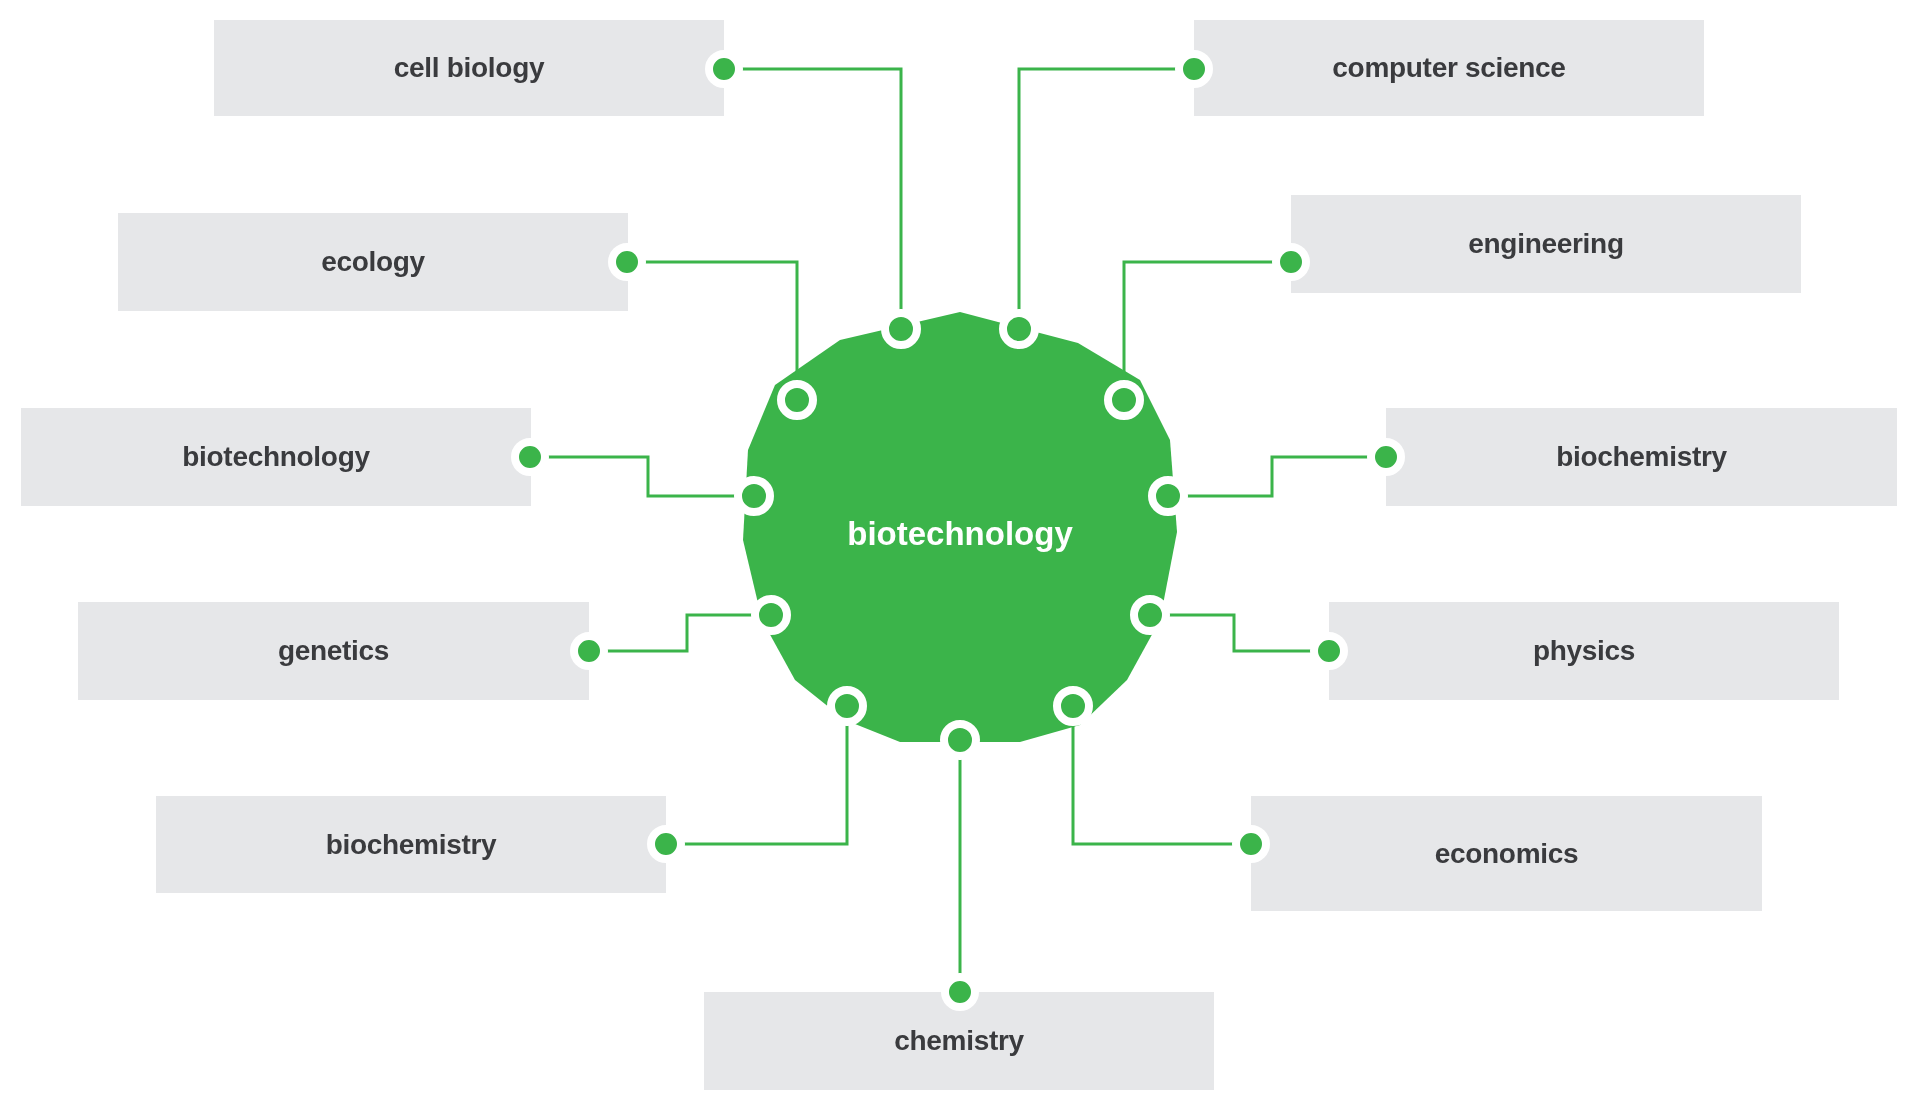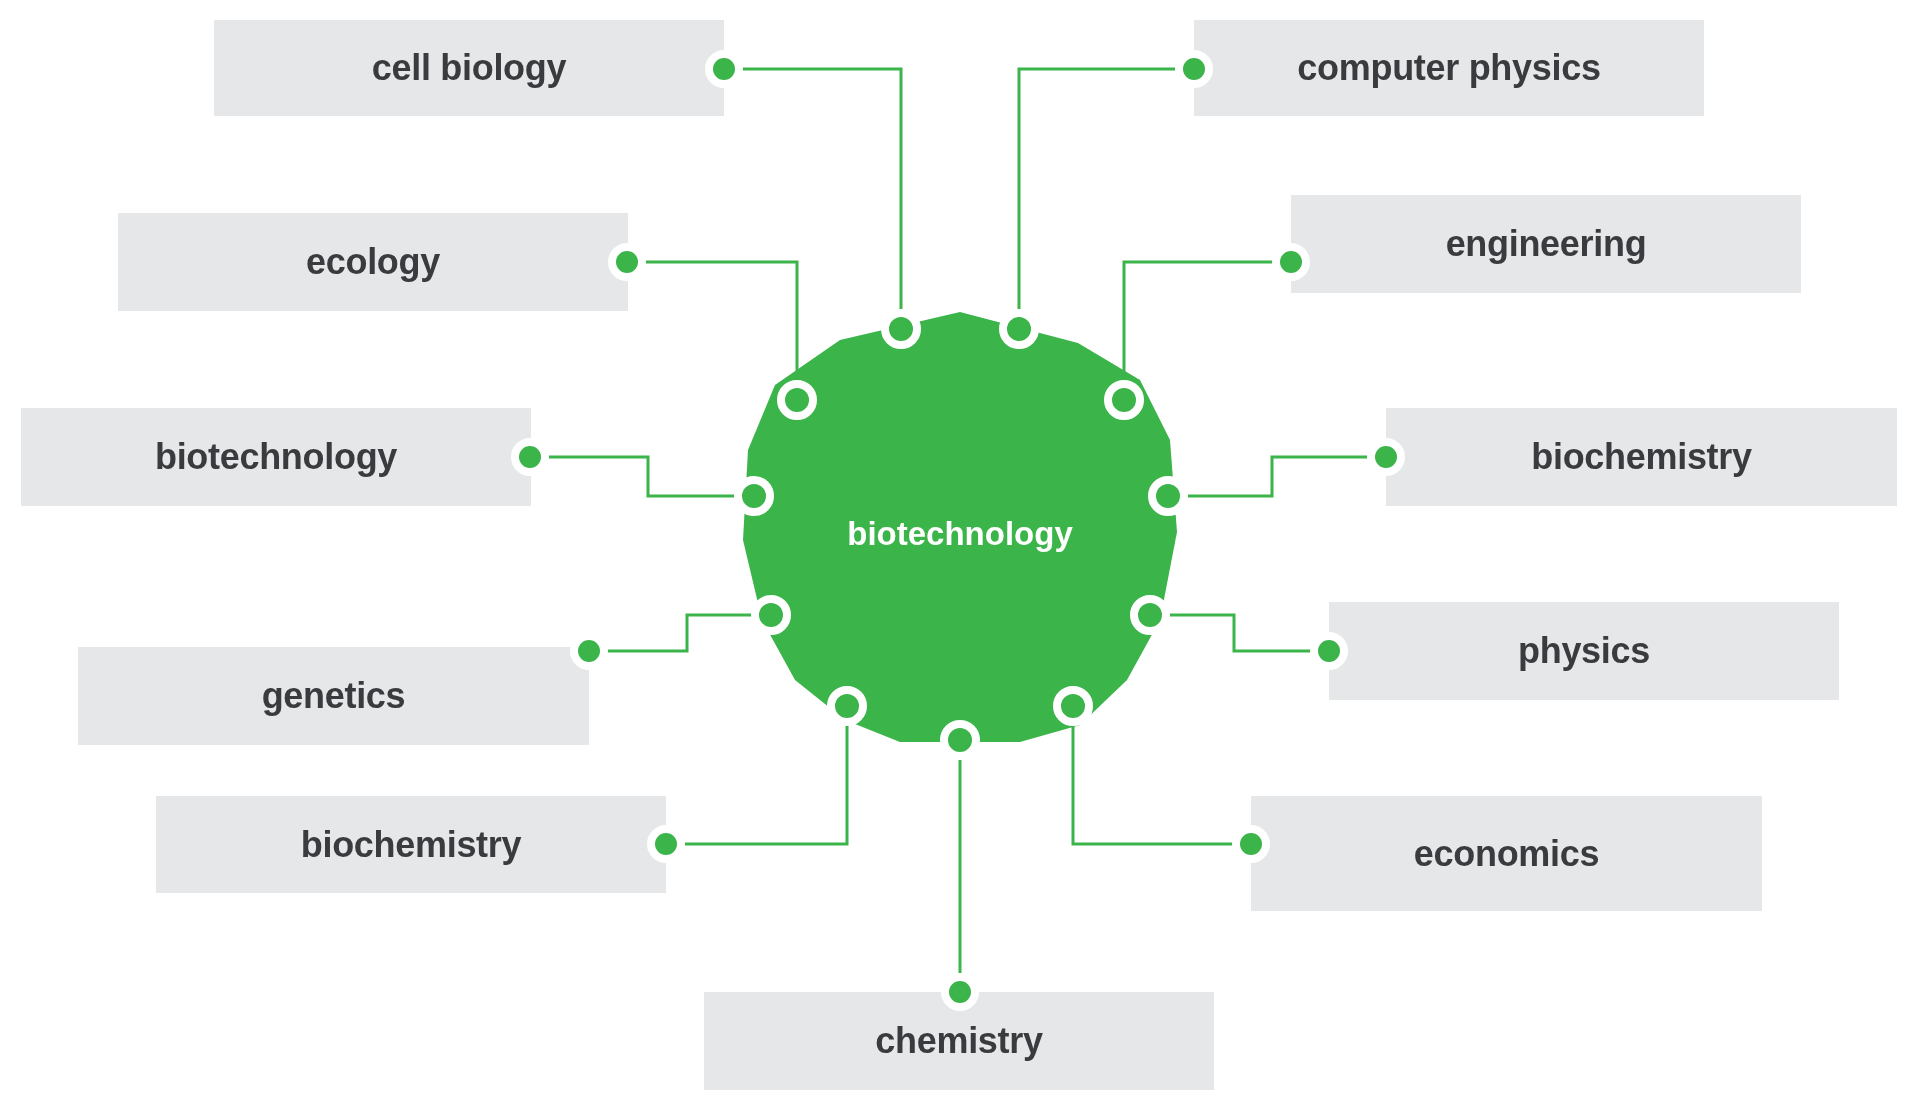--- a/index.html
+++ b/index.html
@@ -1,18 +1,18 @@
 <!DOCTYPE html>
 <html><head>
 <meta charset="utf-8">
 <style>
   html, body { margin:0; padding:0; background:#ffffff; }
   body { width:1920px; height:1109px; position:relative; overflow:hidden; font-family:"Liberation Sans", sans-serif; }
   .box { position:absolute; background:#e6e7e9; display:flex; align-items:center; justify-content:center; }
-  .box span { font-family:"Liberation Sans", sans-serif; font-weight:bold; font-size:36px; color:#3a3b3e; letter-spacing:-0.3px; }
+  .box span { font-family:"Liberation Sans", sans-serif; font-weight:bold; font-size:28px; color:#3a3b3e; letter-spacing:-0.3px; }
   svg.diagram { position:absolute; left:0; top:0; }
   .center-label { position:absolute; left:743px; width:434px; top:515px; text-align:center; color:#ffffff; font-weight:bold; font-size:33px; font-family:"Liberation Sans", sans-serif; }
 </style>
 </head>
 <body>
 
 <svg class="diagram" width="1920" height="1109" viewBox="0 0 1920 1109">
 
   <polygon fill="#3bb44a" points="960,312 1078,343 1140,380 1170,440 1177,532 1160,620 1127,680 1080,725 1020,742 900,742 845,720 795,680 762,620 743,540 748,450 775,385 840,340"></polygon>
 
@@ -42,35 +42,35 @@
     <circle cx="847" cy="706" r="16"></circle>
     <circle cx="1073" cy="706" r="16"></circle>
     <circle cx="960" cy="740" r="16"></circle>
   </g>
 </svg>
 
 <div class="box" style="left:214px;top:20px;width:510px;height:96px;">
     <span>cell biology</span>
   </div>
 <div class="box" style="left:1194px;top:20px;width:510px;height:96px;">
-    <span>computer physics</span>
+    <span>computer science</span>
   </div>
 <div class="box" style="left:118px;top:213px;width:510px;height:98px;">
     <span>ecology</span>
   </div>
 <div class="box" style="left:1291px;top:195px;width:510px;height:98px;">
     <span>engineering</span>
   </div>
 <div class="box" style="left:21px;top:408px;width:510px;height:98px;">
     <span>biotechnology</span>
   </div>
 <div class="box" style="left:1386px;top:408px;width:511px;height:98px;">
     <span>biochemistry</span>
   </div>
-<div class="box" style="left:78px;top:602px;width:511px;height:98px;margin-top:45px;">
+<div class="box" style="left:78px;top:602px;width:511px;height:98px;">
     <span>genetics</span>
   </div>
 <div class="box" style="left:1329px;top:602px;width:510px;height:98px;justify-content:center;">
     <span>physics</span>
   </div>
 <div class="box" style="left:156px;top:796px;width:510px;height:97px;">
     <span>biochemistry</span>
   </div>
 <div class="box" style="left:1251px;top:796px;width:511px;height:115px;">
     <span>economics</span>

